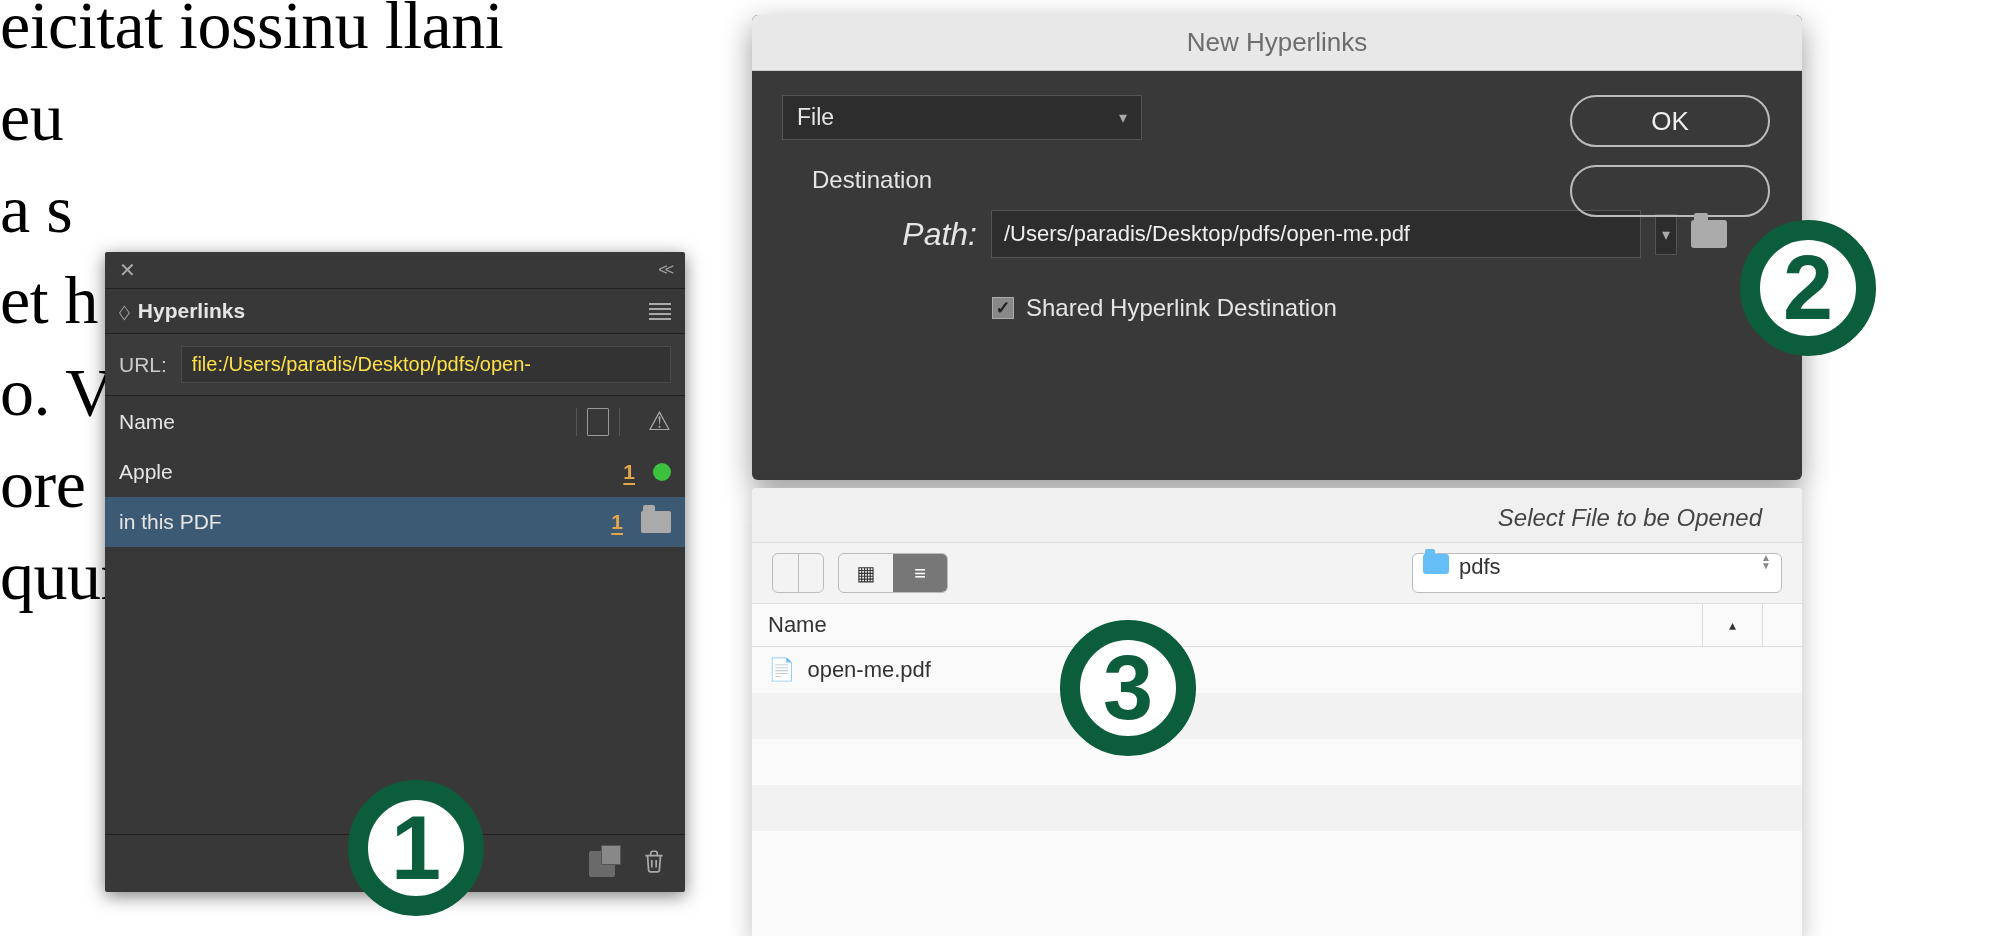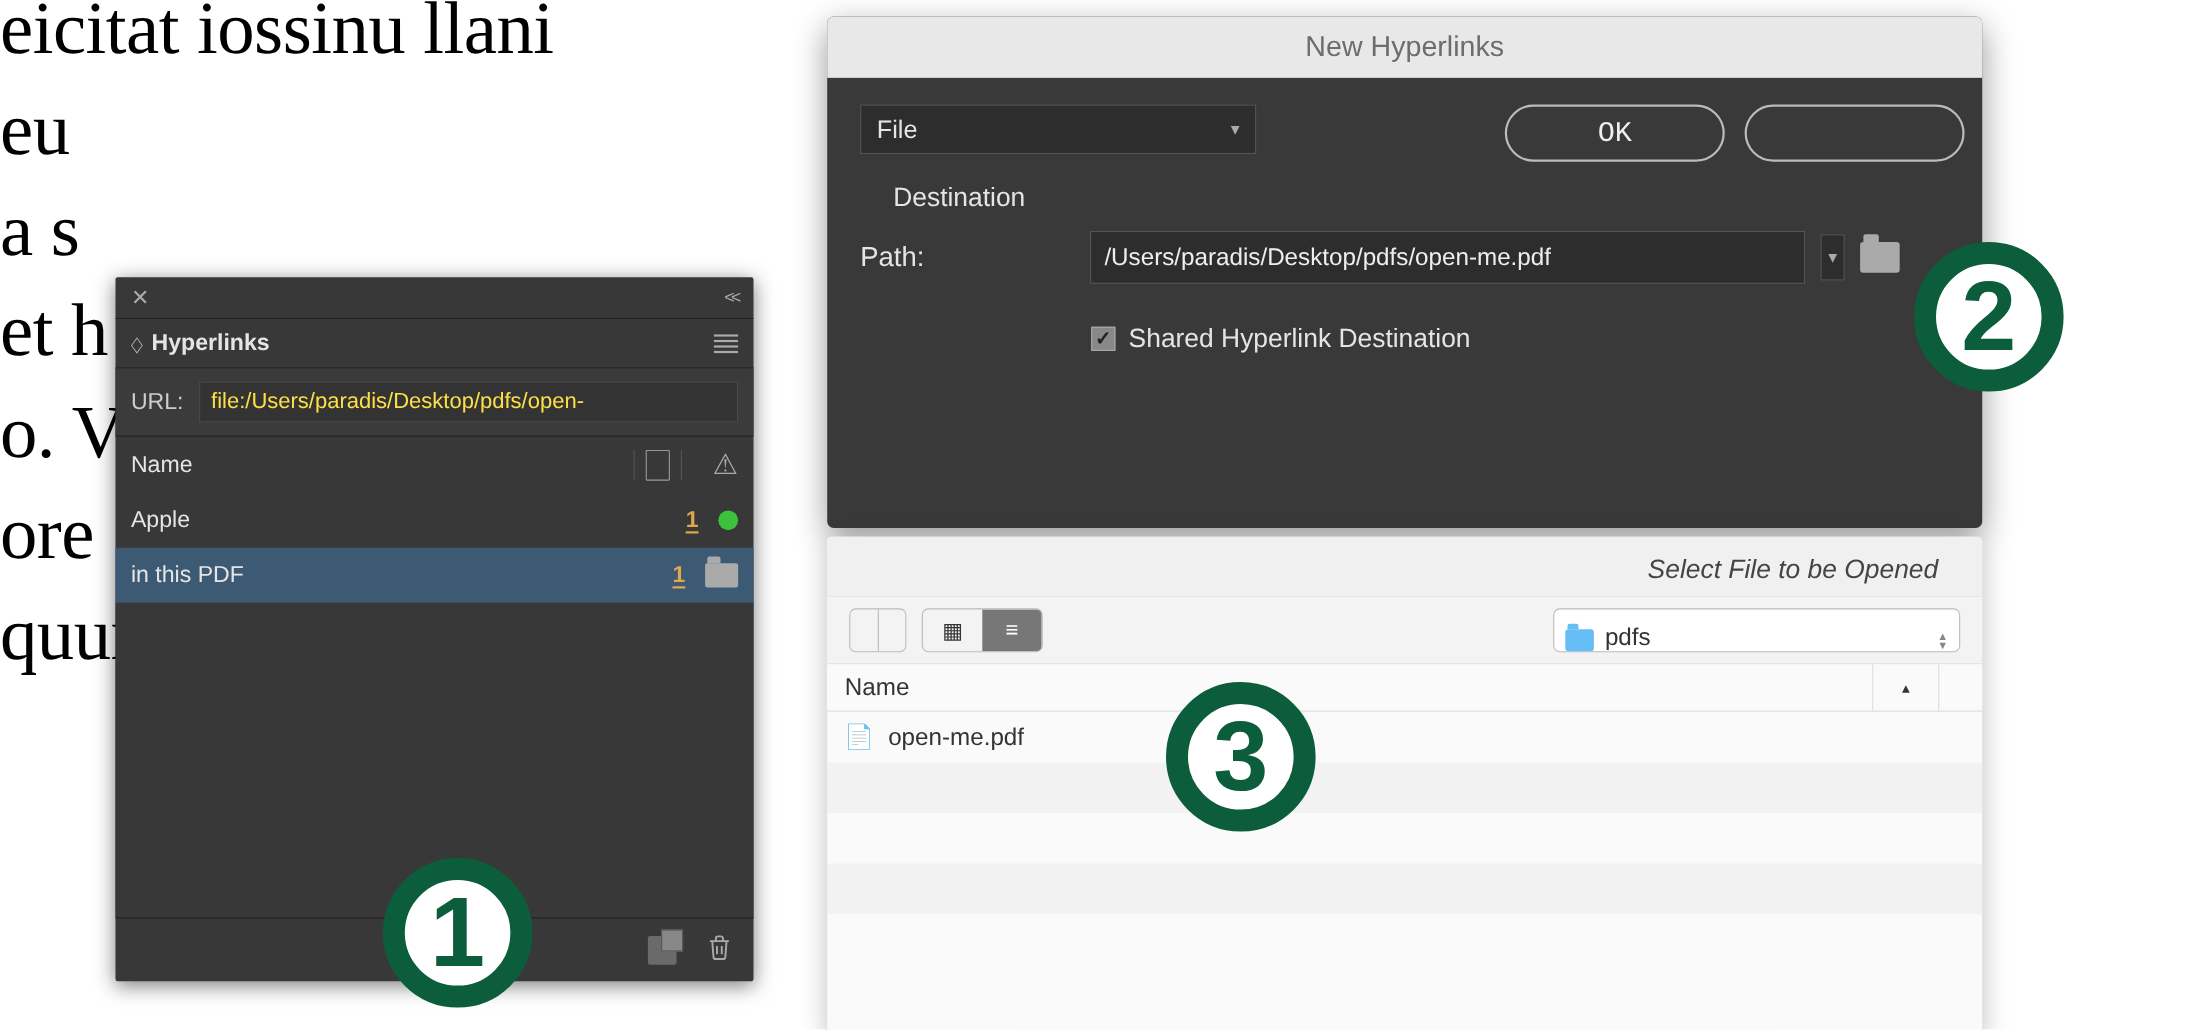--- a/index.html
+++ b/index.html
@@ -128,26 +128,26 @@
     color:#6d6d6d;
     font-size:26px;
     padding:12px 0;
     border-bottom:1px solid #ccc;
   }
   .nh-body { padding:24px 30px; position:relative; flex:1;}
   .nh-row1 { display:flex; align-items:center; gap:18px; }
   .nh-row1 label { width:265px; text-align:right; font-size:25px; }
   .nh-select { display:flex; align-items:center; justify-content:space-between; background:#2d2d2d; border:1px solid #555; padding:8px 14px; width:360px; font-size:23px;}
   .nh-select .chev { font-size:16px; color:#aaa;}
-  .nh-btns { position:absolute; right:16px; top:24px; display:flex; flex-direction:row; gap:18px;font-family:Liberation Mono, monospace;}
+  .nh-btns { position:absolute; right:32px; top:24px; display:flex; flex-direction:column; gap:18px;}
   .nh-btn { width:200px; height:52px; border:2.5px solid #bbb; border-radius:26px; color:#eee; display:flex; align-items:center; justify-content:center; font-size:26px; cursor:pointer; background:transparent;}
   .nh-group { margin-top:22px;}
   .nh-group .gtitle { font-size:24px; margin-left:30px;margin-top:26px; }
   .nh-path-row { display:flex; align-items:center; gap:14px; margin-top:16px;}
-  .nh-path-row label { width:195px; font-size:25px;}
+  .nh-path-row label { width:195px; text-align:right; font-size:32px;font-style:italic;}
   .nh-path-row input { flex:1; background:#2d2d2d; border:1px solid #555; color:#eee; padding:10px 12px; font-size:22px; max-width:650px;}
   .nh-path-row .drop { background:#2d2d2d; border:1px solid #555; padding:10px 6px; color:#aaa;}
   .nh-path-row .folder-ic2 { width:36px; height:28px; background:#aaa; border-radius:3px; position:relative; cursor:pointer;}
   .nh-path-row .folder-ic2::before { content:""; position:absolute; top:-7px; left:3px; width:14px; height:7px; background:#aaa; border-radius:2px 2px 0 0;}
   .nh-check { display:flex; align-items:center; gap:12px; margin-top:36px; margin-left:210px;}
   .nh-check .cb { width:22px; height:22px; background:#888; border:1px solid #aaa; display:flex;align-items:center;justify-content:center;color:#222;font-weight:bold;font-size:18px;}
 
   
   .fp-dialog {
     position:absolute;
@@ -177,21 +177,21 @@
   .fp-split div{ flex:1; }
   .fp-split div:first-child{ border-right:1px solid #bbb;}
   .fp-viewtog { border:1px solid #bbb; border-radius:6px; display:flex; height:40px; overflow:hidden;}
   .fp-viewtog > div { width:54px; display:flex; align-items:center; justify-content:center; font-size:20px; cursor:pointer;}
   .fp-viewtog .active { background:#777; color:#fff;}
   .fp-folder-sel {
     margin-left:auto;
     width:370px; height:40px;
     border:1px solid #bbb; border-radius:6px;
     background:#fff;
-    display:flex; align-items:flex-end; padding:0 10px;
+    display:flex; align-items:flex-start; padding:0 10px;
     font-size:22px; gap:10px;
   }
   .fp-folder-sel .fld { width:26px; height:20px; background:#65bff6; border-radius:3px; position:relative;}
   .fp-folder-sel .fld::before{content:"";position:absolute;top:-5px;left:2px;width:10px;height:5px;background:#65bff6;border-radius:2px 2px 0 0;}
   .fp-folder-sel .updn { margin-left:auto; color:#888; display:flex; flex-direction:column; font-size:10px; line-height:8px;}
   .fp-headers { display:flex; border-bottom:1px solid #ddd; background:#fafafa;}
   .fp-headers .lc { flex:1; padding:8px 16px; font-size:22px;}
   .fp-headers .rc { width:60px; border-left:1px solid #ddd; display:flex;align-items:center;justify-content:center; font-size:14px; cursor:pointer;}
   .fp-headers .rc2 { width:40px; border-left:1px solid #ddd;}
   .fp-list { flex:1; display:flex; flex-direction:column;}

